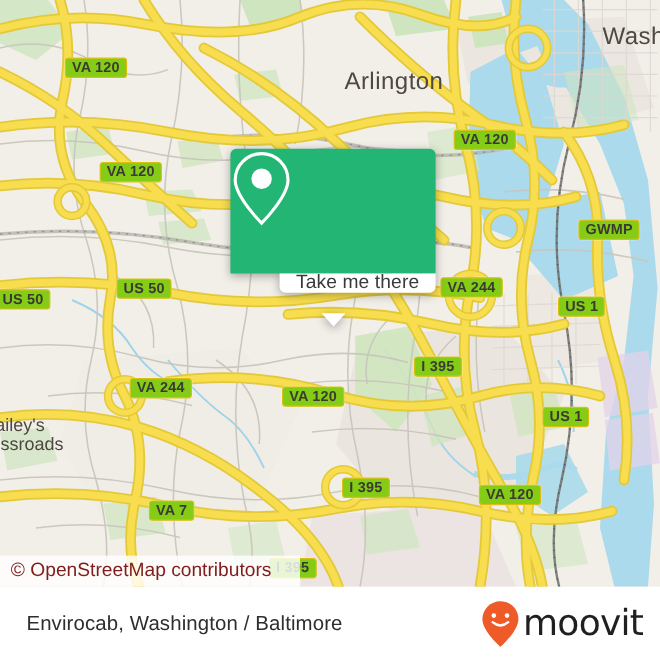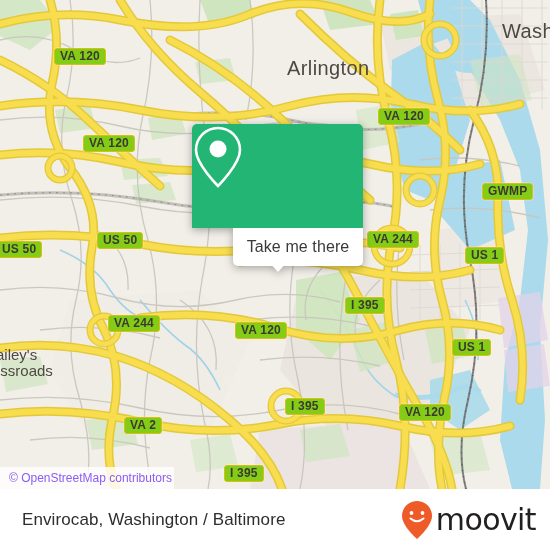--- a/index.html
+++ b/index.html
@@ -31,37 +31,37 @@
     padding:1px 5px 2px 5px;line-height:12px;
     white-space:nowrap;letter-spacing:.2px;
     font-family:"Liberation Sans","DejaVu Sans",sans-serif;
     box-shadow:0 0 0 .5px rgba(255,255,255,.35);
   }
 
   
   #attribution{
     position:absolute;left:0;bottom:0;
     background:rgba(255,255,255,.82);
-    font-size:12px;color:#8b5cf6;
-    padding:4px 2px 4px 9px;
+    font-size:16px;color:#7f1d1d;
+    padding:4px 24px 4px 9px;
     font-family:"Liberation Sans","DejaVu Sans",sans-serif;
     white-space:nowrap;
   }
 
   
   #popup{
     position:absolute;left:192px;top:124px;width:171px;
     filter:drop-shadow(0 2px 4px rgba(0,0,0,.32));
   }
   #popup-green{
     height:104px;border-radius:5px 5px 0 0;
     display:flex;align-items:center;justify-content:center;
   }
   #popup-label{
-    background:#fff;height:38px;border-radius:0 0 5px 5px;
+    background:#fff;height:16px;border-radius:0 0 5px 5px;
     display:flex;align-items:center;justify-content:center;
     font-size:16px;color:#3a3a3a;letter-spacing:.1px;margin-left:41px;
   }
   #popup-tail{
     position:absolute;left:50%;margin-left:-10px;top:137px;
     width:0;height:0;border-left:10px solid transparent;
     border-right:10px solid transparent;border-top:11px solid #fff;
   }
 
   
@@ -270,21 +270,21 @@
     <div class="shield" style="left:378px;top:108px;">VA 120</div>
     <div class="shield" style="left:482px;top:173px;margin-top:10px;">GWMP</div>
     <div class="shield" style="left:-4px;top:241px;">US 50</div>
     <div class="shield" style="left:97px;top:232px;">US 50</div>
     <div class="shield" style="left:367px;top:231px;">VA 244</div>
     <div class="shield" style="left:465px;top:247px;">US 1</div>
     <div class="shield" style="left:345px;top:297px;">I 395</div>
     <div class="shield" style="left:108px;top:315px;">VA 244</div>
     <div class="shield" style="left:235px;top:322px;">VA 120</div>
     <div class="shield" style="left:452px;top:339px;">US 1</div>
-    <div class="shield" style="left:124px;top:417px;">VA 2</div>
+    <div class="shield" style="left:124px;top:417px;">VA 7</div>
     <div class="shield" style="left:285px;top:398px;">I 395</div>
     <div class="shield" style="left:399px;top:404px;">VA 120</div>
     <div class="shield" style="left:224px;top:465px;">I 395</div>
 
     <div id="attribution">© OpenStreetMap contributors</div>
 
     <div id="popup">
       <div id="popup-green" style="background:#22b573;">
         <svg width="52" height="66" viewBox="0 0 52 66">
           <path d="M26 4 C13.8 4 4 13.8 4 26 C4 40 26 62 26 62 C26 62 48 40 48 26 C48 13.8 38.2 4 26 4 Z" fill="none" stroke="#ffffff" stroke-width="2.6"></path>

